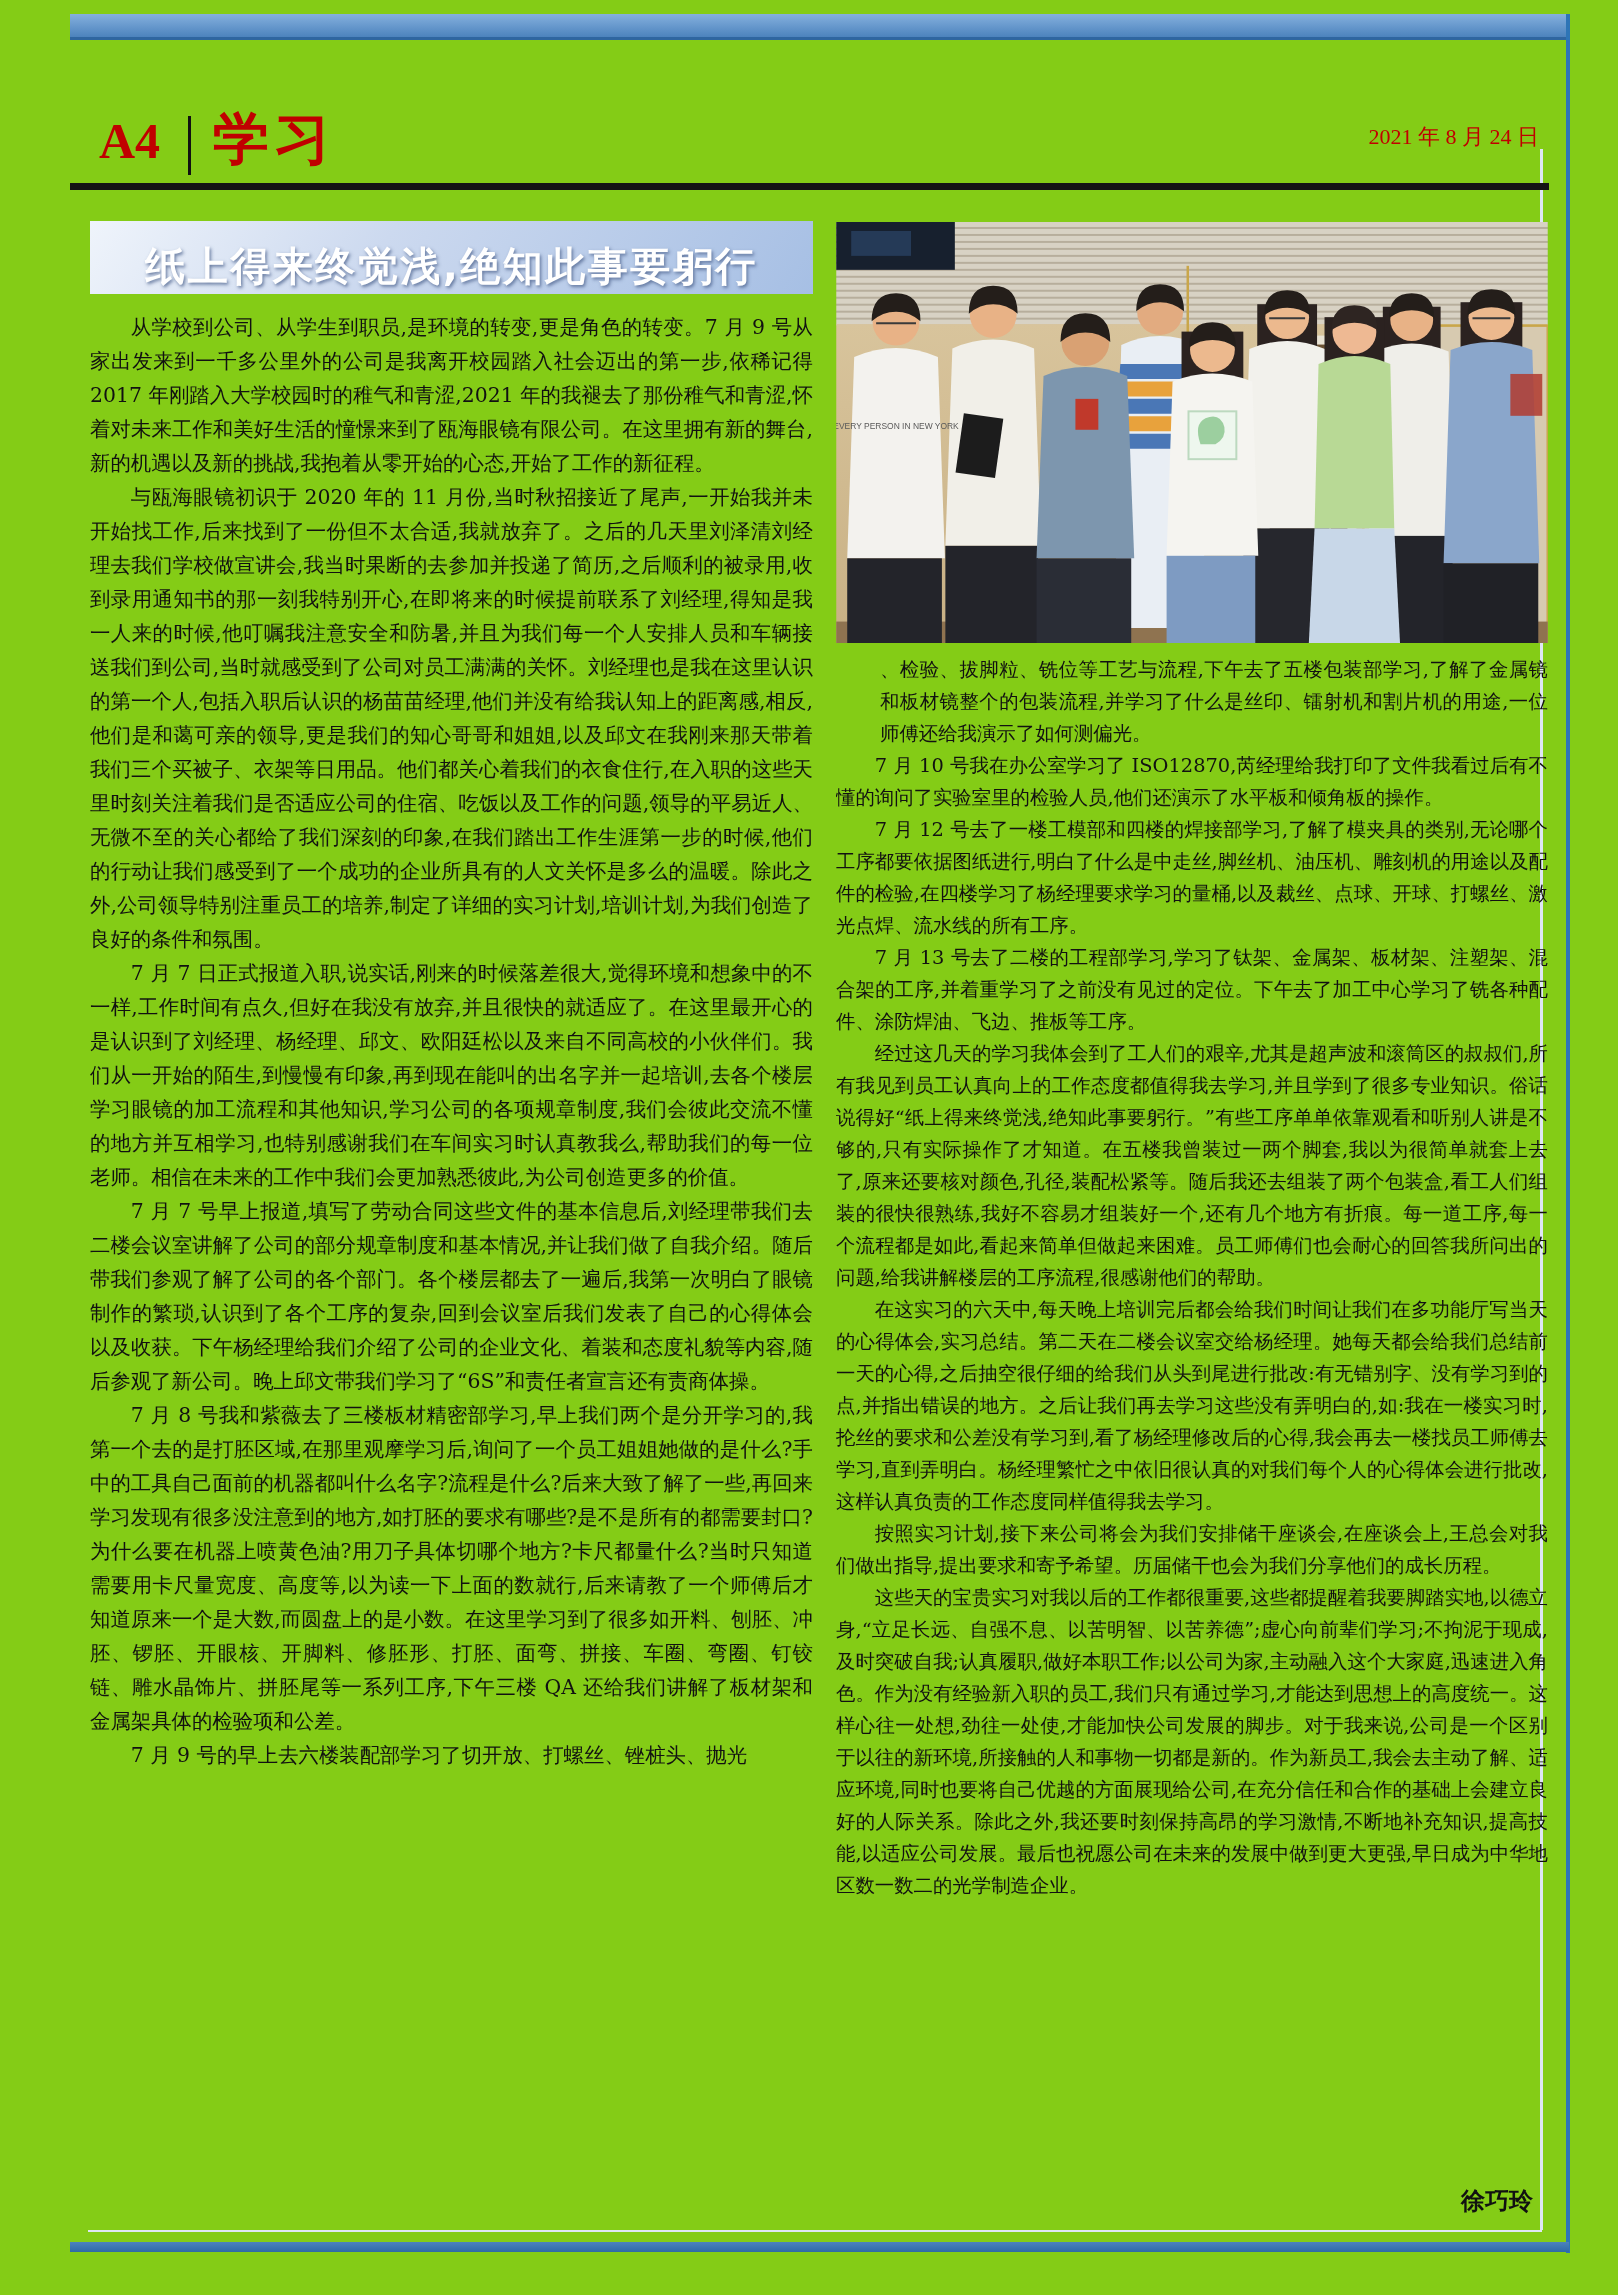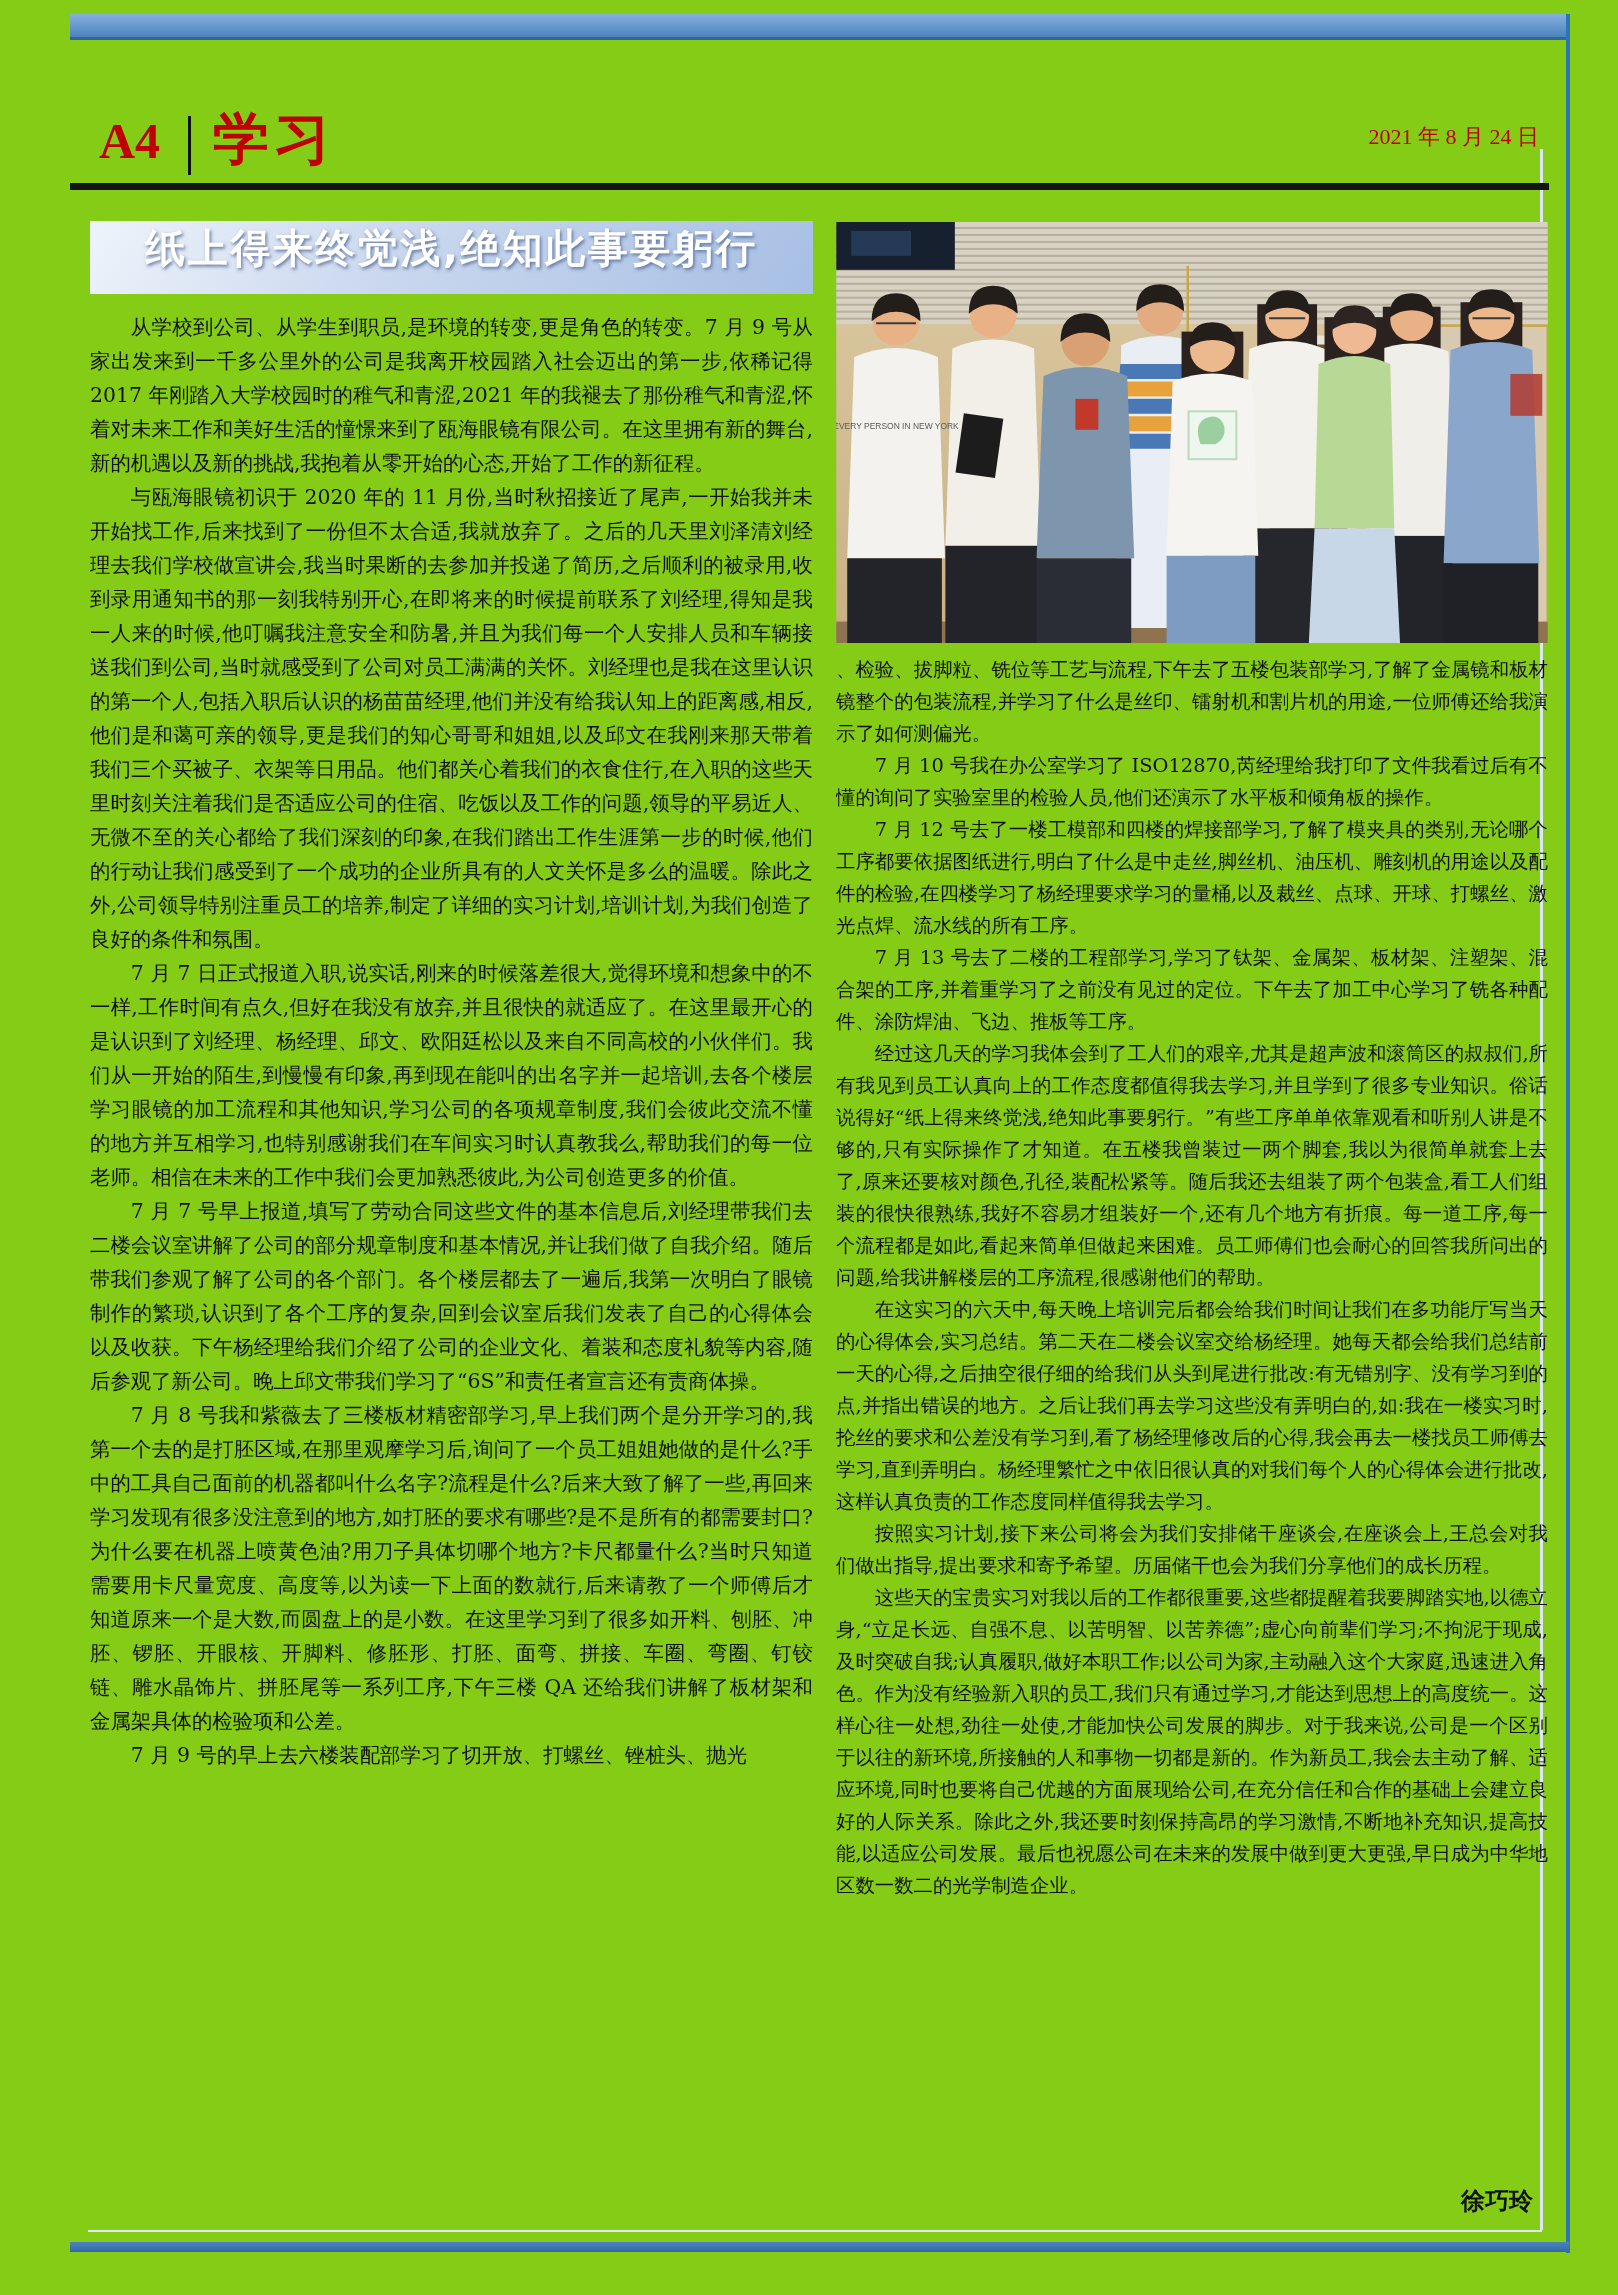--- a/index.html
+++ b/index.html
@@ -21,28 +21,28 @@
      font-weight:bold;font-size:50px;line-height:50px;color:#c00000;}
   .header-divider{position:absolute;left:188px;top:116px;width:3px;height:59px;background:#111;}
   .section-title{position:absolute;left:213px;top:106px;font-family:"DejaVu Sans",sans-serif;
      font-weight:bold;font-size:56px;line-height:65px;color:#c00000;letter-spacing:5px;}
   .issue-date{position:absolute;right:79px;top:122px;font-family:Liberation Serif, serif;
      font-size:22px;color:#c00000;}
 
   
   .banner{position:absolute;left:90px;top:221px;width:723px;height:73px;
      background:linear-gradient(125deg,#eff4fb 0%,#ccd9ef 40%,#a6bfe4 100%);
-     display:flex;align-items:flex-start;justify-content:center;}
+     display:flex;align-items:flex-end;justify-content:center;}
   .banner-text{font-family:"DejaVu Sans",sans-serif;font-weight:bold;font-size:40px;color:#ffffff;
      letter-spacing:2.5px;white-space:nowrap;text-shadow:1.5px 2px 3.5px rgba(84,104,146,.85);}
 
   
   .col{position:absolute;text-align:justify;overflow:hidden;}
   .col p{margin:0;text-indent:2em;}
-  .col p.cont{text-indent:0;}
+  .col p.cont{text-indent:0;margin-left:44px;}
   .left-col{left:90px;top:310px;width:723px;height:1919px;font-size:20.4px;line-height:34px;}
   .right-col-text{left:836px;top:654px;width:712px;height:1524px;font-size:19.4px;line-height:32px;}
   .author{position:absolute;right:85px;top:2185px;font-size:24px;font-weight:bold;color:#111;
      font-family:"DejaVu Serif",serif;}
 
   
   .photo-wrap{position:absolute;left:836px;top:222px;width:712px;height:421px;overflow:hidden;}
 </style>
 </head>
 <body>

